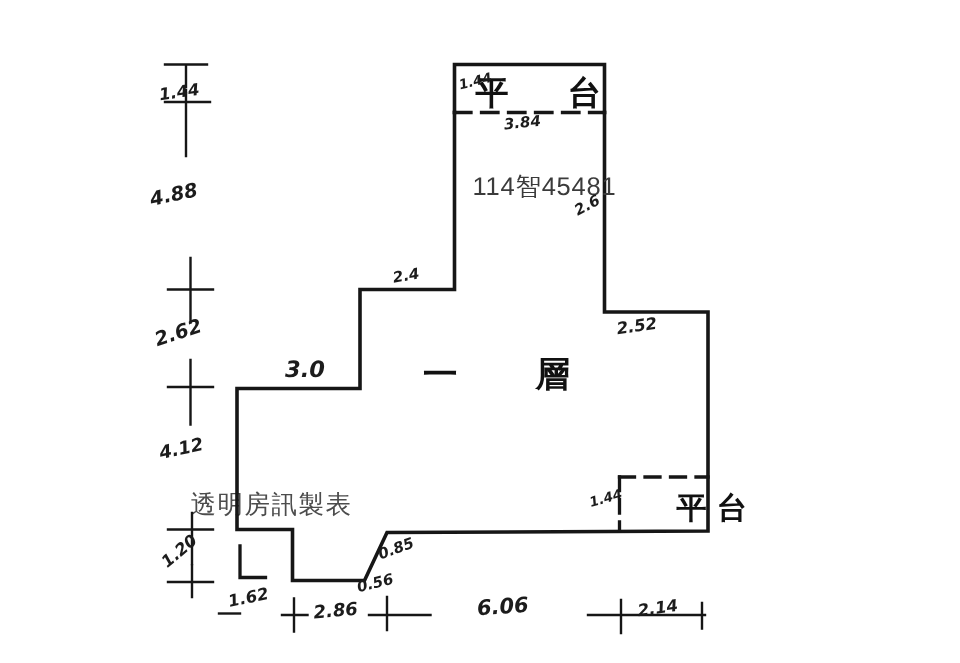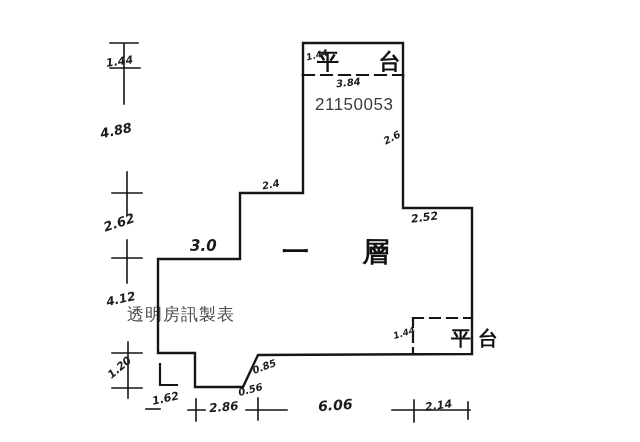--- a/index.html
+++ b/index.html
@@ -35,21 +35,21 @@
     color:#4c4c4c;
     font-size:17px;
     letter-spacing:1px;
   }
 </style>
 </head>
 <body>
 
 <div id="canvas">
 
-  <div class="lbl watermark" style="left:127px;top:303px;">透明房訊製表</div>
+  <div class="lbl watermark" style="left:127px;top:325px;">透明房訊製表</div>
 
   <svg width="640" height="442" viewBox="0 0 640 442">
     <g stroke="#161616" fill="none" stroke-linecap="square">
 
       <path d="M303,75 L303,43 L403,43 L403,75" stroke-width="2.4"></path>
       <path d="M303,75 L403,75" stroke-width="2.2" stroke-dasharray="11,7"></path>
 
       <path d="M303,75 L303,193 L240,193 L240,259 L158,259 L158,353 L195,353 L195,387 L243,387 L258,355 L472,354 L472,208 L403,208 L403,75" stroke-width="2.4"></path>
 
       <path d="M413,318 L472,318" stroke-width="2.2" stroke-dasharray="10,7"></path>
@@ -70,23 +70,23 @@
         <path d="M146,409 L160,409"></path>
         <path d="M196,399 L196,421 M188,410 L205,410"></path>
         <path d="M258,398 L258,420 M246,410 L287,410"></path>
         <path d="M392,410 L470,410 M414,400 L414,422 M468,402 L468,419"></path>
       </g>
     </g>
   </svg>
 
   <div class="lbl print-cjk" style="left:303px;top:47px;width:100px;text-align:left;font-size:22px;letter-spacing:16px;text-indent:14px;">平 台</div>
 
-  <div class="lbl permit" style="left:315px;top:95px;">21150053</div>
+  <div class="lbl permit" style="left:315px;top:115px;">114智45481</div>
 
-  <div class="lbl print-cjk" style="left:282px;top:234px;font-size:27px;letter-spacing:22px;">一 層</div>
+  <div class="lbl print-cjk" style="left:282px;top:234px;font-size:23px;letter-spacing:22px;">一 層</div>
 
   <div class="lbl print-cjk" style="left:423px;top:325px;font-size:20px;letter-spacing:7px;margin-left:28px;">平台</div>
 
   <div class="lbl hand" style="left:306px;top:50px;font-size:9px;transform:rotate(-14deg);">1.44</div>
   <div class="lbl hand" style="left:336px;top:77px;font-size:10px;transform:rotate(-6deg);">3.84</div>
 
   <div class="lbl hand" style="left:106px;top:55px;font-size:11px;transform:rotate(-8deg);">1.44</div>
   <div class="lbl hand" style="left:100px;top:123px;font-size:13px;transform:rotate(-12deg);">4.88</div>
   <div class="lbl hand" style="left:103px;top:215px;font-size:13px;transform:rotate(-18deg);">2.62</div>
   <div class="lbl hand" style="left:106px;top:292px;font-size:12px;transform:rotate(-12deg);">4.12</div>

